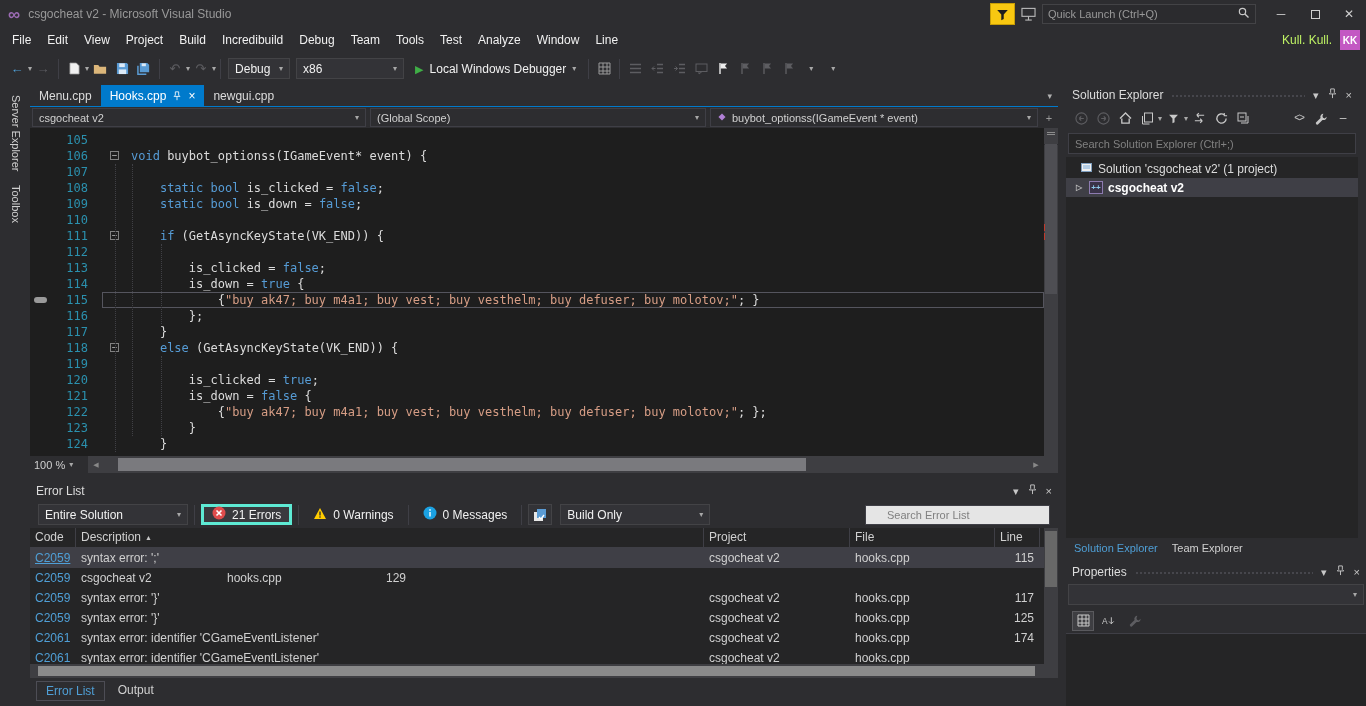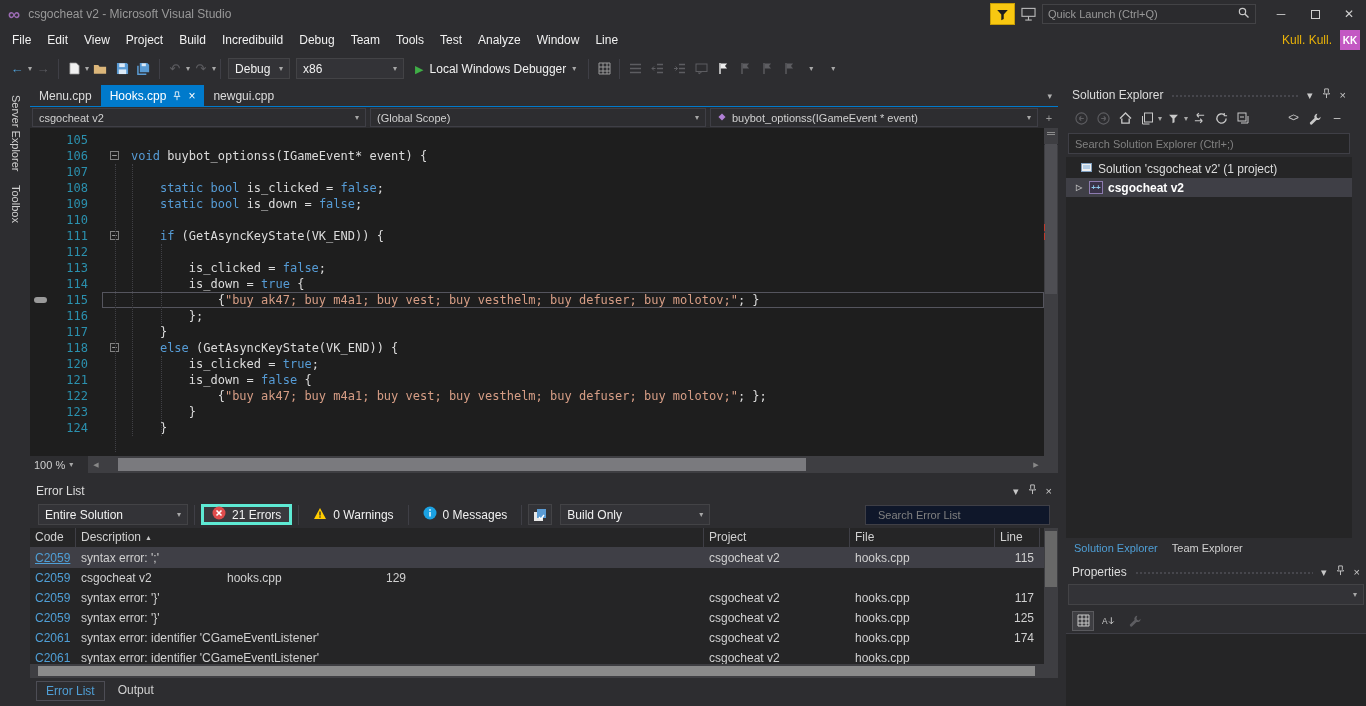--- a/index.html
+++ b/index.html
@@ -18,21 +18,21 @@
   .quick-launch .mag{margin-left:auto;color:#c8c8c8}
   .win-btns{display:flex;height:28px}
   .win-btn{width:34px;height:28px;display:flex;align-items:center;justify-content:center;color:#d0d0d0;font-size:12px}
   .maxbox{width:9px;height:9px;border:1px solid #d0d0d0;display:inline-block}
 
   
   .menubar{position:absolute;top:28px;left:0;right:0;height:24px;display:flex;align-items:center;padding-left:4px}
   .menu-items{display:flex}
   .menu-item{padding:0 8px;line-height:24px;color:#f1f1f1;font-size:12px}
   .menu-right{margin-left:auto;display:flex;align-items:center;gap:8px;padding-right:6px}
-  .user-name{color:#eab308}
+  .user-name{color:#bef264}
   .avatar{width:20px;height:20px;background:#c358c3;color:#fff;font-size:10px;font-weight:bold;display:flex;align-items:center;justify-content:center}
 
   
   .toolbar{position:absolute;top:52px;left:0;right:0;height:33px;display:flex;align-items:center;padding-left:6px}
   .tbtn{width:22px;height:22px;display:inline-flex;align-items:center;justify-content:center;color:#c8c8c8;flex:none}
   .tbtn.disabled{color:#5d5d61}.tbtn.blue{color:#4f9fd6}.tbtn.dim{color:#9a9a9a}.tbtn.light{color:#ededed}
   .gi{display:inline-block;line-height:1}
   .chev{font-size:8px;color:#a8a8a8;display:inline-block}
   .tsep{width:1px;height:20px;background:#3f3f46;margin:0 4px;flex:none}
   .tcombo{height:21px;background:#333337;border:1px solid #434346;display:inline-flex;align-items:center;padding:0 6px;color:#f1f1f1;margin:0 3px;flex:none}
@@ -89,21 +89,21 @@
 
   
   .el-title{position:absolute;top:396px;left:0;right:0;height:20px;display:flex;align-items:center;padding:0 6px;color:#dcdcdc}
   .panel-icons{margin-left:auto;display:flex;align-items:center;gap:8px;color:#c8c8c8}
   .panel-icons .gi{font-size:11px}
   .el-toolbar{position:absolute;top:416px;left:0;right:0;height:27px;display:flex;align-items:center;padding:0 8px;gap:2px}
   .el-combo{height:21px;background:#333337;border:1px solid #434346;display:flex;align-items:center;padding:0 6px;color:#f1f1f1;gap:6px;flex:none}
   .el-btn{height:21px;display:flex;align-items:center;gap:6px;padding:0 8px;color:#f1f1f1;flex:none}
   .el-btn.pressed{border:3px solid #5eead4;background:#3a3a3e}
   .isense-btn{width:24px;height:21px;border:1px solid #434346;background:#333337;display:flex;align-items:center;justify-content:center;flex:none}
-  .el-search{margin-left:auto;width:185px;height:20px;background:#0f172a;border:1px solid #3f3f46;display:flex;align-items:center;padding:0 12px;color:#808080;font-size:11px;gap:4px}
+  .el-search{margin-left:auto;width:185px;height:20px;background:#e5e5e5;border:1px solid #3f3f46;display:flex;align-items:center;padding:0 21px;color:#808080;font-size:11px;gap:4px}
   .el-search .right{margin-left:auto;display:flex;align-items:center;gap:2px;color:#c8c8c8}
   .el-grid{position:absolute;top:443px;left:0;right:0;height:136px;background:#252526;overflow:hidden}
   .el-gridrows{position:absolute;left:0;top:0;right:14px;bottom:0;overflow:hidden}
   .ehead{display:flex;height:20px;line-height:19px;border-bottom:1px solid #3f3f46;color:#d0d0d0}
   .ehead .cell{border-right:1px solid #3f3f46;padding-left:5px;display:flex;align-items:center;gap:4px}
   .sort-arrow{font-size:7px;color:#c8c8c8}
   .erow{display:flex;height:20px;line-height:20px;color:#d0d0d0}
   .erow.selected{background:#3f3f46}
   .cell{overflow:hidden;white-space:nowrap}
   .c-code{width:46px;padding-left:5px;flex:none}
@@ -117,21 +117,21 @@
   .el-vthumb{position:absolute;left:1px;right:1px;top:3px;height:56px;background:#686868}
   .el-hscroll{position:absolute;top:579px;left:0;right:0;height:14px;background:#3e3e42}
   .el-hthumb{position:absolute;top:2px;bottom:2px;left:8px;width:997px;background:#8a8a8a}
 
   .bottom-tabs{position:absolute;top:593px;left:0;right:0;height:28px;display:flex;align-items:flex-start;padding:3px 0 0 6px;gap:4px}
   .btab{padding:2px 9px;font-size:12px;color:#d0d0d0}
   .btab.active{border:1px solid #4d4d55;color:#4f9fd6}
 
   
   .right{position:absolute;left:1066px;top:85px;width:300px;height:621px}
-  .se{position:absolute;top:0;left:0;right:14px;height:473px;background:#0ea5e9}
+  .se{position:absolute;top:0;left:0;right:8px;height:473px;background:#0ea5e9}
   .panel-header{height:20px;display:flex;align-items:center;padding:0 6px;background:#2d2d30;color:#dcdcdc;gap:8px}
   .dotgrip{flex:1;height:5px;background-image:radial-gradient(#46464c 1px,transparent 1px);background-size:4px 4px;margin-top:2px}
   .se-toolbar{height:26px;background:#2d2d30;display:flex;align-items:center;padding:0 4px}
   .sbtn{width:22px;height:20px;display:inline-flex;align-items:center;justify-content:center;color:#c8c8c8;flex:none}
   .sbtn.disabled{color:#5d5d61}
   .se-gap{margin-left:auto}
   .se-search{height:26px;background:#2d2d30;padding:2px 2px}
   .se-search-box{height:21px;background:#252526;border:1px solid #3f3f46;display:flex;align-items:center;padding:0 6px;color:#808080;font-size:11px}
   .se-tree{position:absolute;top:72px;left:0;right:0;bottom:20px;background:#252526;padding-top:2px}
   .trow{display:flex;align-items:center;height:19px;gap:5px;color:#dcdcdc}
@@ -385,20 +385,21 @@
           <div class="line"><span class="l-margin"></span><span class="l-num">109</span><span class="l-gap"></span><span class="l-rest"><span class="l-fold"></span><span class="l-code"><span class="seg-p">    </span><span class="seg-k">static</span><span class="seg-p"> </span><span class="seg-k">bool</span><span class="seg-p"> is_down = </span><span class="seg-k">false</span><span class="seg-p">;</span></span></span></div>
           <div class="line"><span class="l-margin"></span><span class="l-num">110</span><span class="l-gap"></span><span class="l-rest"><span class="l-fold"></span><span class="l-code"></span></span></div>
           <div class="line"><span class="l-margin"></span><span class="l-num">111</span><span class="l-gap"></span><span class="l-rest"><span class="l-fold"><span class="foldbox">−</span></span><span class="l-code"><span class="seg-p">    </span><span class="seg-k">if</span><span class="seg-p"> (GetAsyncKeyState(VK_END)) {</span></span></span></div>
           <div class="line"><span class="l-margin"></span><span class="l-num">112</span><span class="l-gap"></span><span class="l-rest"><span class="l-fold"></span><span class="l-code"></span></span></div>
           <div class="line"><span class="l-margin"></span><span class="l-num">113</span><span class="l-gap"></span><span class="l-rest"><span class="l-fold"></span><span class="l-code"><span class="seg-p">        is_clicked = </span><span class="seg-k">false</span><span class="seg-p">;</span></span></span></div>
           <div class="line"><span class="l-margin"></span><span class="l-num">114</span><span class="l-gap"></span><span class="l-rest"><span class="l-fold"></span><span class="l-code"><span class="seg-p">        is_down = </span><span class="seg-k">true</span><span class="seg-p"> {</span></span></span></div>
           <div class="line selected"><span class="l-margin"><span class="line-marker"></span></span><span class="l-num">115</span><span class="l-gap"></span><span class="l-rest"><span class="l-fold"></span><span class="l-code"><span class="seg-p">            {</span><span class="seg-s">"buy ak47; buy m4a1; buy vest; buy vesthelm; buy defuser; buy molotov;"</span><span class="seg-p">; }</span></span></span></div>
           <div class="line"><span class="l-margin"></span><span class="l-num">116</span><span class="l-gap"></span><span class="l-rest"><span class="l-fold"></span><span class="l-code"><span class="seg-p">        };</span></span></span></div>
           <div class="line"><span class="l-margin"></span><span class="l-num">117</span><span class="l-gap"></span><span class="l-rest"><span class="l-fold"></span><span class="l-code"><span class="seg-p">    }</span></span></span></div>
           <div class="line"><span class="l-margin"></span><span class="l-num">118</span><span class="l-gap"></span><span class="l-rest"><span class="l-fold"><span class="foldbox">−</span></span><span class="l-code"><span class="seg-p">    </span><span class="seg-k">else</span><span class="seg-p"> (GetAsyncKeyState(VK_END)) {</span></span></span></div>
+          <div class="line"><span class="l-margin"></span><span class="l-num">119</span><span class="l-gap"></span><span class="l-rest"><span class="l-fold"></span><span class="l-code"></span></span></div>
           <div class="line"><span class="l-margin"></span><span class="l-num">120</span><span class="l-gap"></span><span class="l-rest"><span class="l-fold"></span><span class="l-code"><span class="seg-p">        is_clicked = </span><span class="seg-k">true</span><span class="seg-p">;</span></span></span></div>
           <div class="line"><span class="l-margin"></span><span class="l-num">121</span><span class="l-gap"></span><span class="l-rest"><span class="l-fold"></span><span class="l-code"><span class="seg-p">        is_down = </span><span class="seg-k">false</span><span class="seg-p"> {</span></span></span></div>
           <div class="line"><span class="l-margin"></span><span class="l-num">122</span><span class="l-gap"></span><span class="l-rest"><span class="l-fold"></span><span class="l-code"><span class="seg-p">            {</span><span class="seg-s">"buy ak47; buy m4a1; buy vest; buy vesthelm; buy defuser; buy molotov;"</span><span class="seg-p">; };</span></span></span></div>
           <div class="line"><span class="l-margin"></span><span class="l-num">123</span><span class="l-gap"></span><span class="l-rest"><span class="l-fold"></span><span class="l-code"><span class="seg-p">        }</span></span></span></div>
           <div class="line"><span class="l-margin"></span><span class="l-num">124</span><span class="l-gap"></span><span class="l-rest"><span class="l-fold"></span><span class="l-code"><span class="seg-p">    }</span></span></span></div>
         </div>
       <div class="guide" style="left:85px;top:36px;height:288px"></div>
       <div class="guide" style="left:102px;top:36px;height:272px"></div>
       <div class="guide" style="left:131px;top:116px;height:80px"></div>
       <div class="guide" style="left:131px;top:228px;height:80px"></div>

